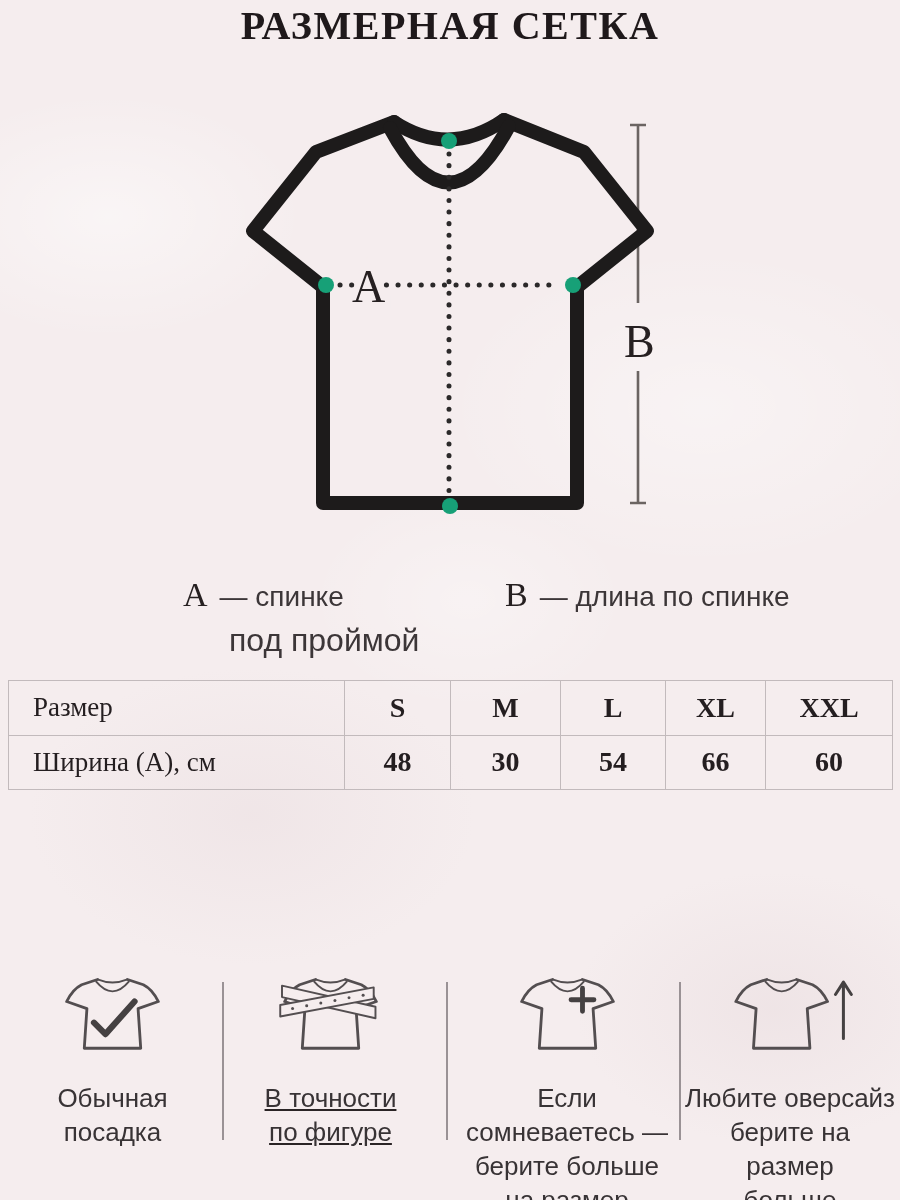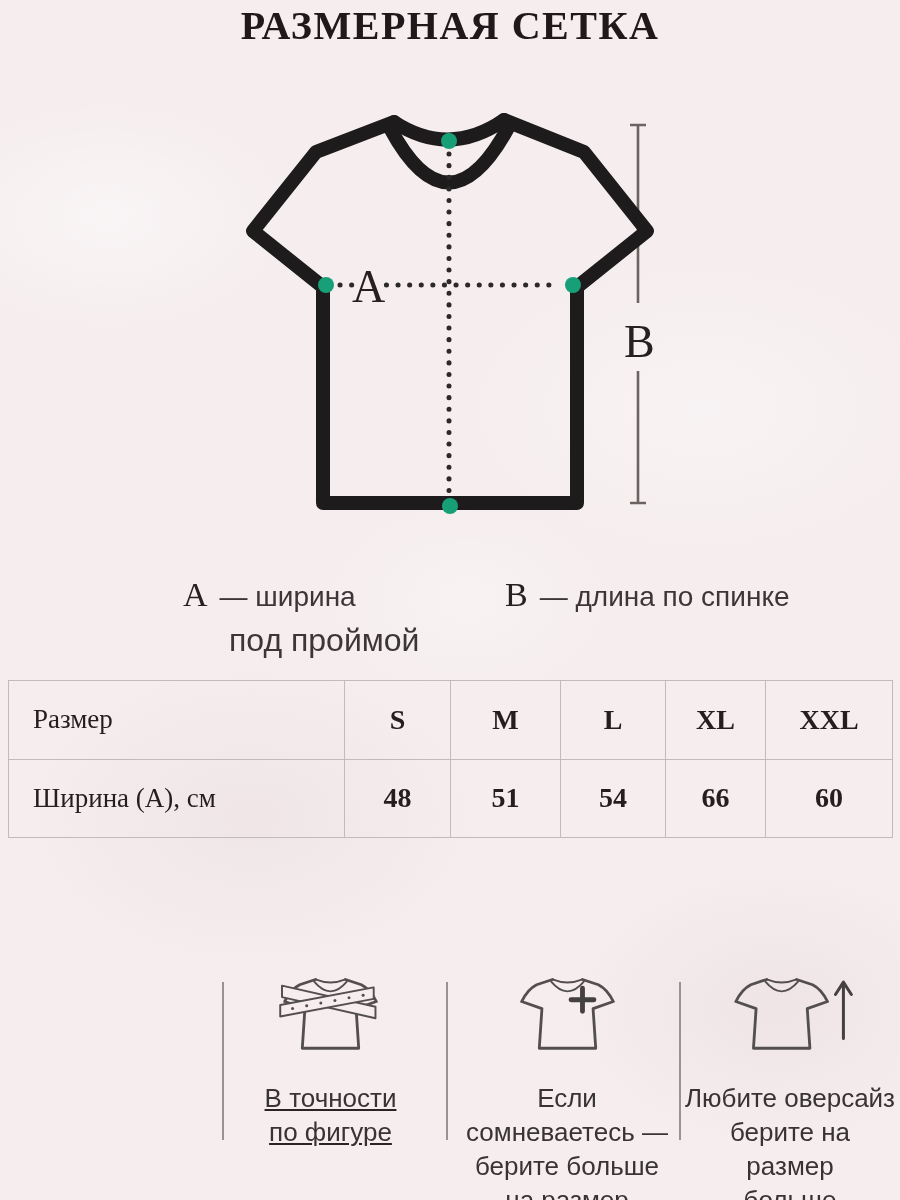--- a/index.html
+++ b/index.html
@@ -42,21 +42,21 @@
   .legend-line2{ font-size:32px; color:#3c3638; margin:8px 0 0 46px; }
 
   .size-table{
     position:absolute; left:8px; top:680px; width:884px;
     border-collapse:collapse; table-layout:fixed;
     font-family:"Liberation Serif", serif; color:#241e20;
   }
   .size-table td{
     border:1.5px solid #c2babc; height:53.5px;
     text-align:center; vertical-align:middle;
-    font-size:28px; font-weight:700; padding:12px;
+    font-size:28px; font-weight:700; padding:0;
   }
   .size-table td.row-label{
     text-align:left; padding-left:24px; font-weight:400; font-size:27px;
   }
   .size-table tr.tolerance-row td{ font-weight:400; font-size:26px; }
   .size-table tr.tolerance-row td.row-label{ font-size:27px; }
 
   .fit-col{ position:absolute; top:968px; display:flex; flex-direction:column; align-items:center; }
   .fit-col-1{ left:15px;  width:195px; }
   .fit-col-2{ left:233px; width:195px;text-decoration:underline; }
@@ -103,21 +103,21 @@
       <circle cx="573" cy="285" r="8"></circle>
       <circle cx="450" cy="506" r="8"></circle>
     </g>
     <text class="diagram-letter halo" x="352" y="302">A</text>
     <text class="diagram-letter" x="624" y="357">B</text>
   </svg>
 
   <div class="legend-block legend-a">
     <div class="legend-line">
       <span class="legend-letter">A</span>
-      <span class="legend-text">— ширина</span>
+      <span class="legend-text">— спинке</span>
     </div>
     <div class="legend-line2">под проймой</div>
   </div>
   <div class="legend-block legend-b">
     <div class="legend-line">
       <span class="legend-letter">B</span>
       <span class="legend-text">— длина по спинке</span>
     </div>
   </div>
 
@@ -135,28 +135,40 @@
         <td class="row-label">Размер</td>
         <td>S</td>
         <td>M</td>
         <td>L</td>
         <td>XL</td>
         <td>XXL</td>
       </tr>
       <tr>
         <td class="row-label">Ширина (A), см</td>
         <td>48</td>
-        <td>51</td>
+        <td>30</td>
         <td>54</td>
         <td>66</td>
         <td>60</td>
       </tr>
     </tbody>
   </table>
 
+  <div class="fit-col fit-col-1">
+    <span>
+      <svg width="115" height="97" viewBox="0 0 130 110" xmlns="http://www.w3.org/2000/svg">
+        <path class="tee" d="M48 13 L30 19 Q20 24 13 38 L36 46 L33 91 L97 91 L94 46 L117 38 Q110 24 100 19 L82 13"></path>
+        <path class="tee-thin" d="M48 13 Q65 20 82 13"></path>
+        <path class="tee-thin" d="M46 15 Q65 38 84 15"></path>
+        <path class="mark" stroke-width="7" d="M44 62 L57 75 L90 38"></path>
+      </svg>
+    </span>
+    <div class="fit-caption">Обычная
+посадка</div>
+  </div>
 
   <div class="fit-col fit-col-2">
     <span>
       <svg width="115" height="97" viewBox="0 0 130 110" xmlns="http://www.w3.org/2000/svg">
         <path class="tee" d="M48 13 L30 19 Q20 24 13 38 L36 46 L33 91 L97 91 L94 46 L117 38 Q110 24 100 19 L82 13"></path>
         <path class="tee-thin" d="M48 13 Q65 20 82 13"></path>
         <path class="tee-thin" d="M46 15 Q65 38 84 15"></path>
         <path class="tape" d="M10 20 L116 44 L116 57 L10 33 Z"></path>
         <path class="tape" d="M8 42 L114 22 L114 35 L8 55 Z"></path>
         <g fill="#534e50">

